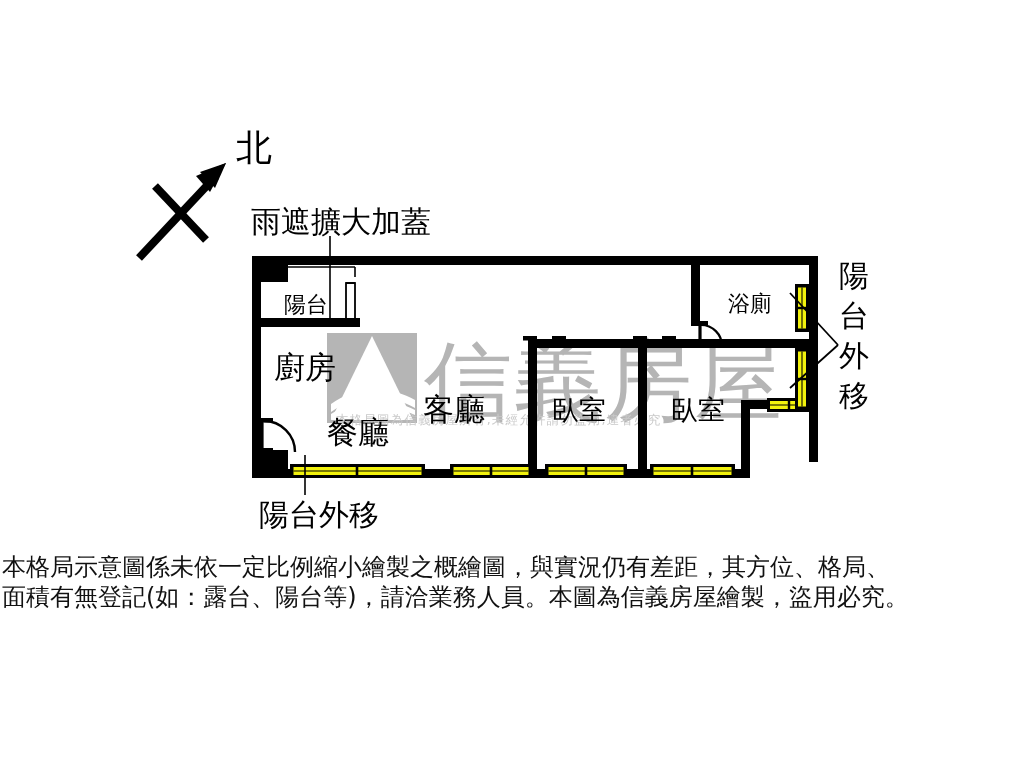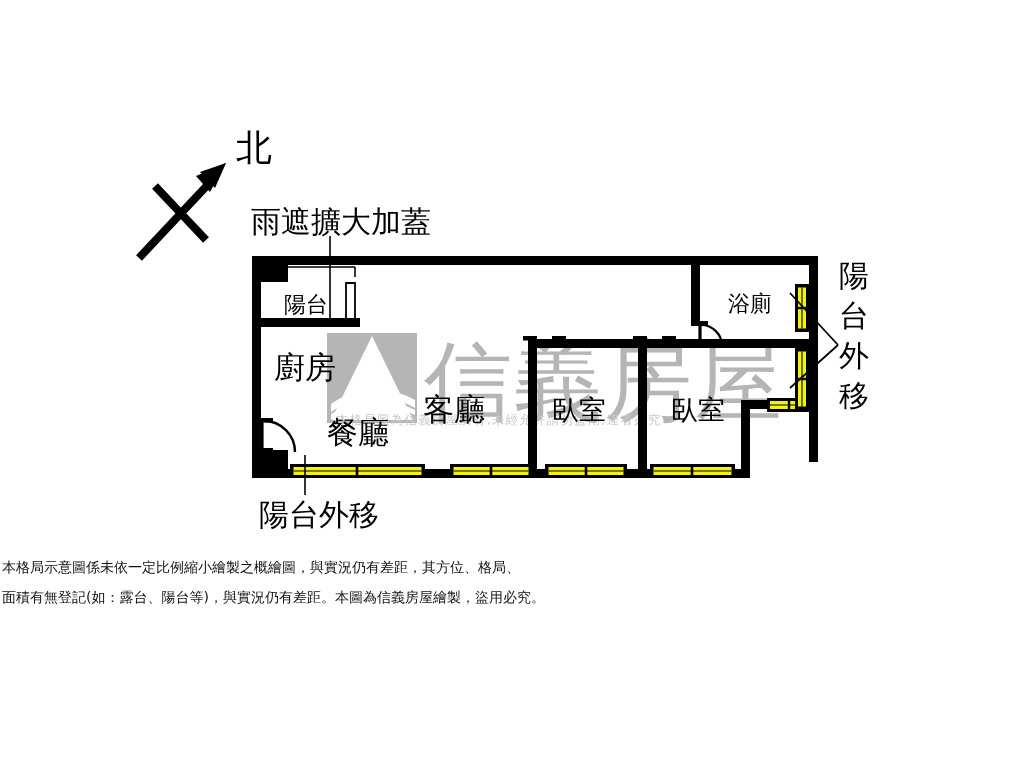--- a/index.html
+++ b/index.html
@@ -12,21 +12,21 @@
     position:relative;
   }
   #root{position:absolute;left:0;top:0;width:1024px;height:768px;}
   svg.plan{position:absolute;left:0;top:0;width:1024px;height:768px;display:block;}
   .cjk{font-family:"DejaVu Sans","Liberation Sans",sans-serif;}
 
   .disclaimer{
     position:absolute;
     left:2px; top:552px;
     width:1018px;
-    font-size:14px;
+    font-size:24px;
     line-height:30px;
     color:#111111;
     letter-spacing:0px;
     white-space:nowrap;
   }
   .disclaimer div{white-space:nowrap;}
 </style>
 </head>
 <body>
 
@@ -221,16 +221,16 @@
       <text class="cjk" x="327" y="443" font-size="31" fill="#000">餐廳</text>
       <text class="cjk" x="552" y="419" font-size="27" fill="#000">臥室</text>
       <text class="cjk" x="671" y="419" font-size="27" fill="#000">臥室</text>
       <text class="cjk" x="728" y="311" font-size="22" fill="#000">浴廁</text>
     </g>
 
   </svg>
 
   <div class="disclaimer">
     <div>本格局示意圖係未依一定比例縮小繪製之概繪圖，與實況仍有差距，其方位、格局、</div>
-    <div>面積有無登記(如：露台、陽台等)，與實況仍有差距。本圖為信義房屋繪製，盜用必究。</div>
+    <div>面積有無登記(如：露台、陽台等)，請洽業務人員。本圖為信義房屋繪製，盜用必究。</div>
   </div>
 
 </div>
 
 </body></html>

